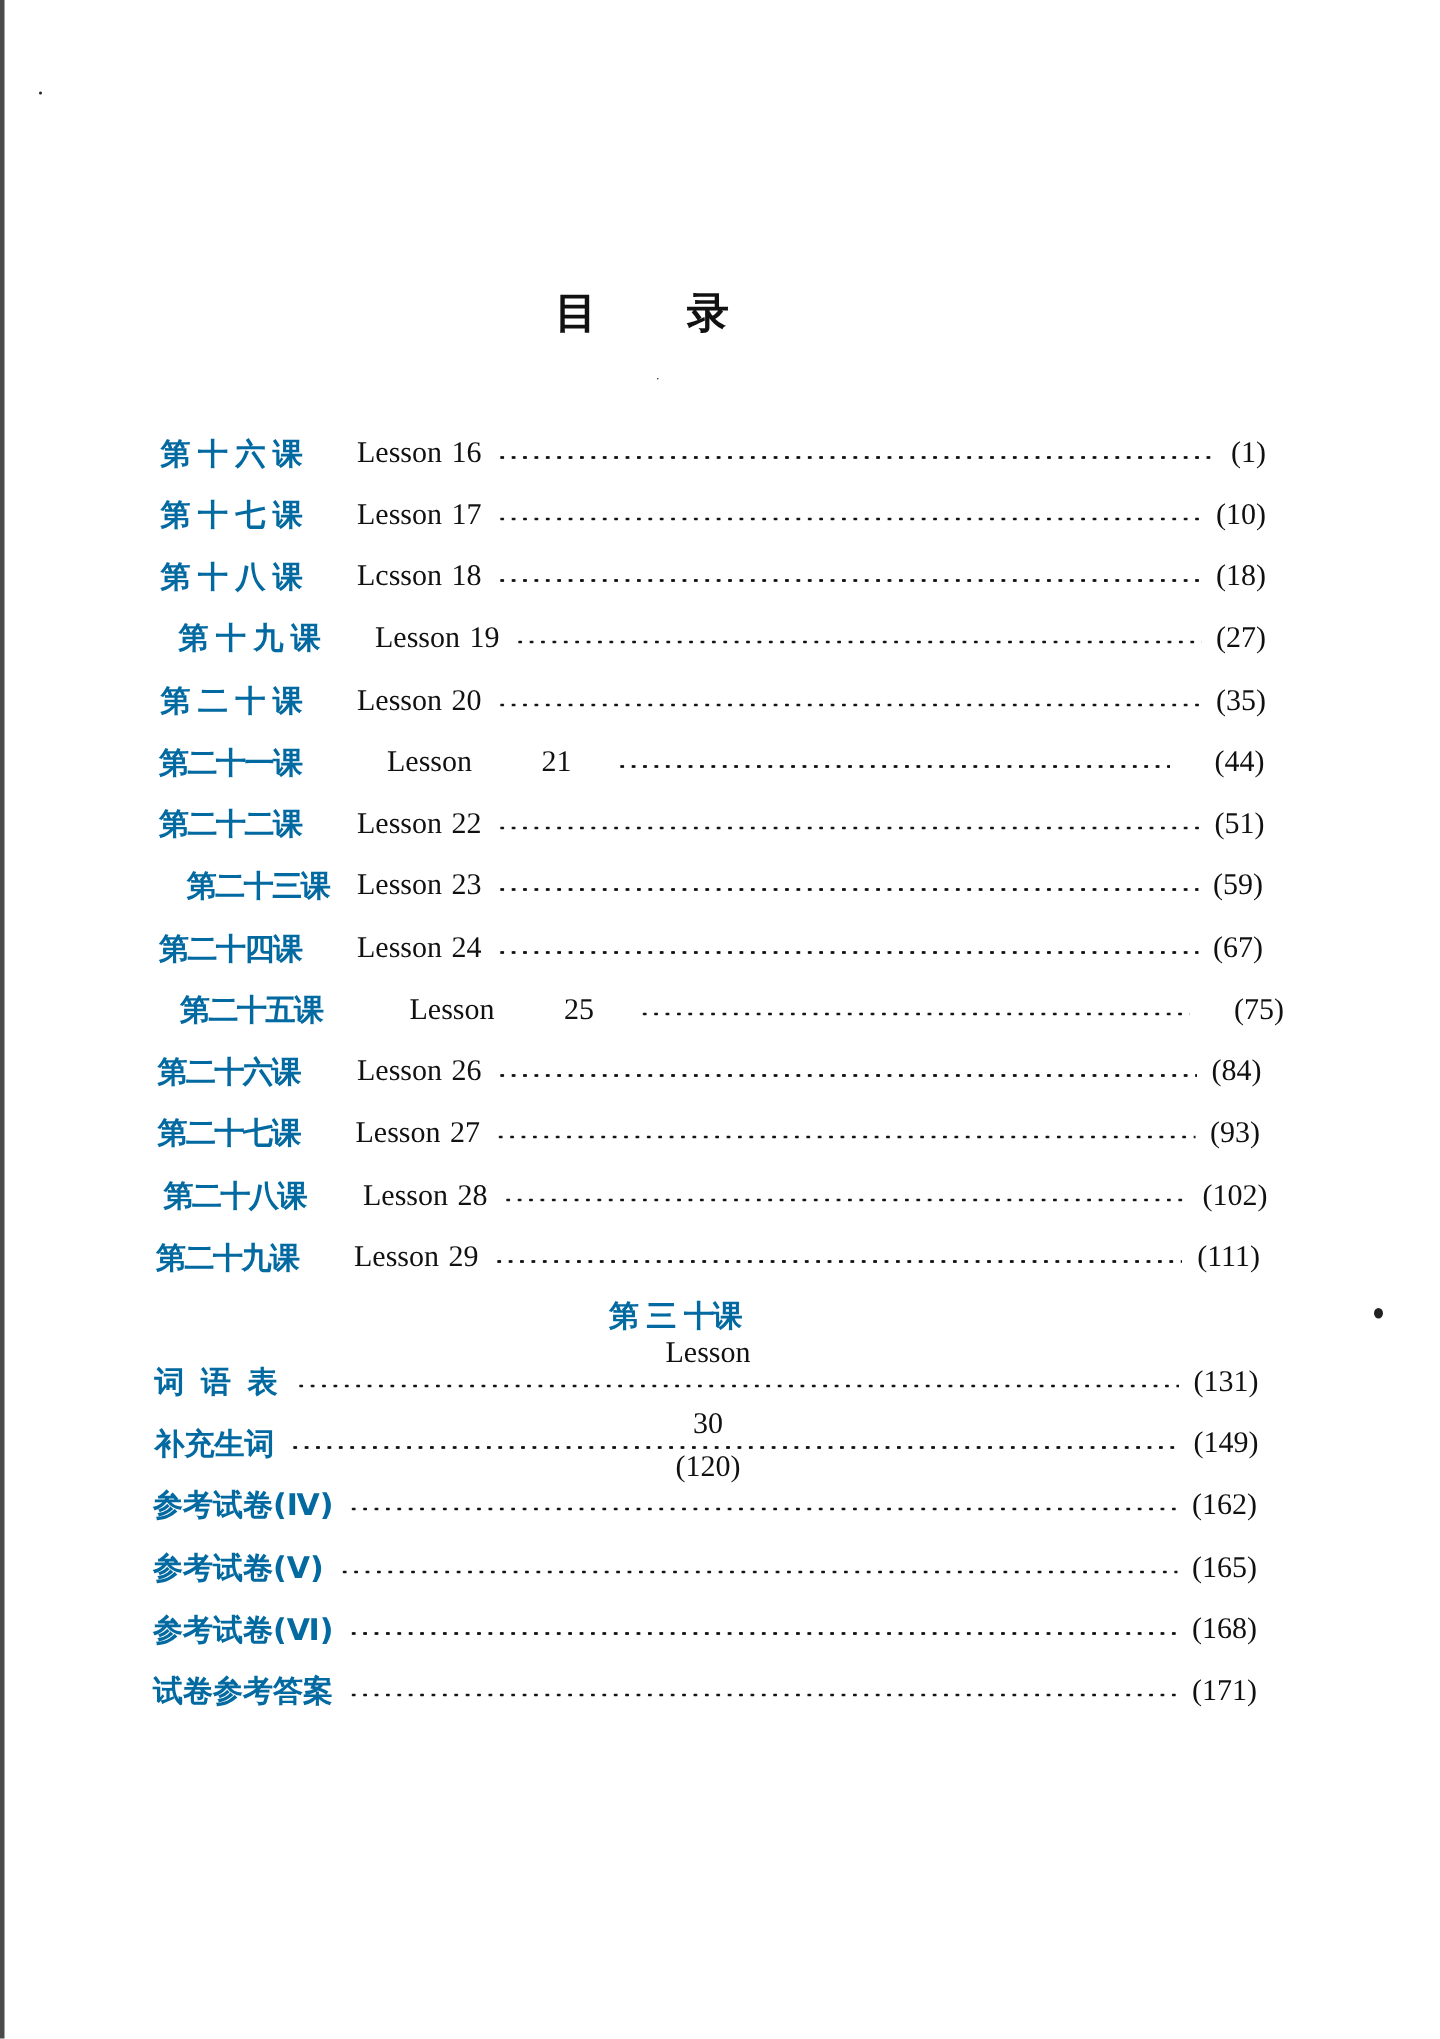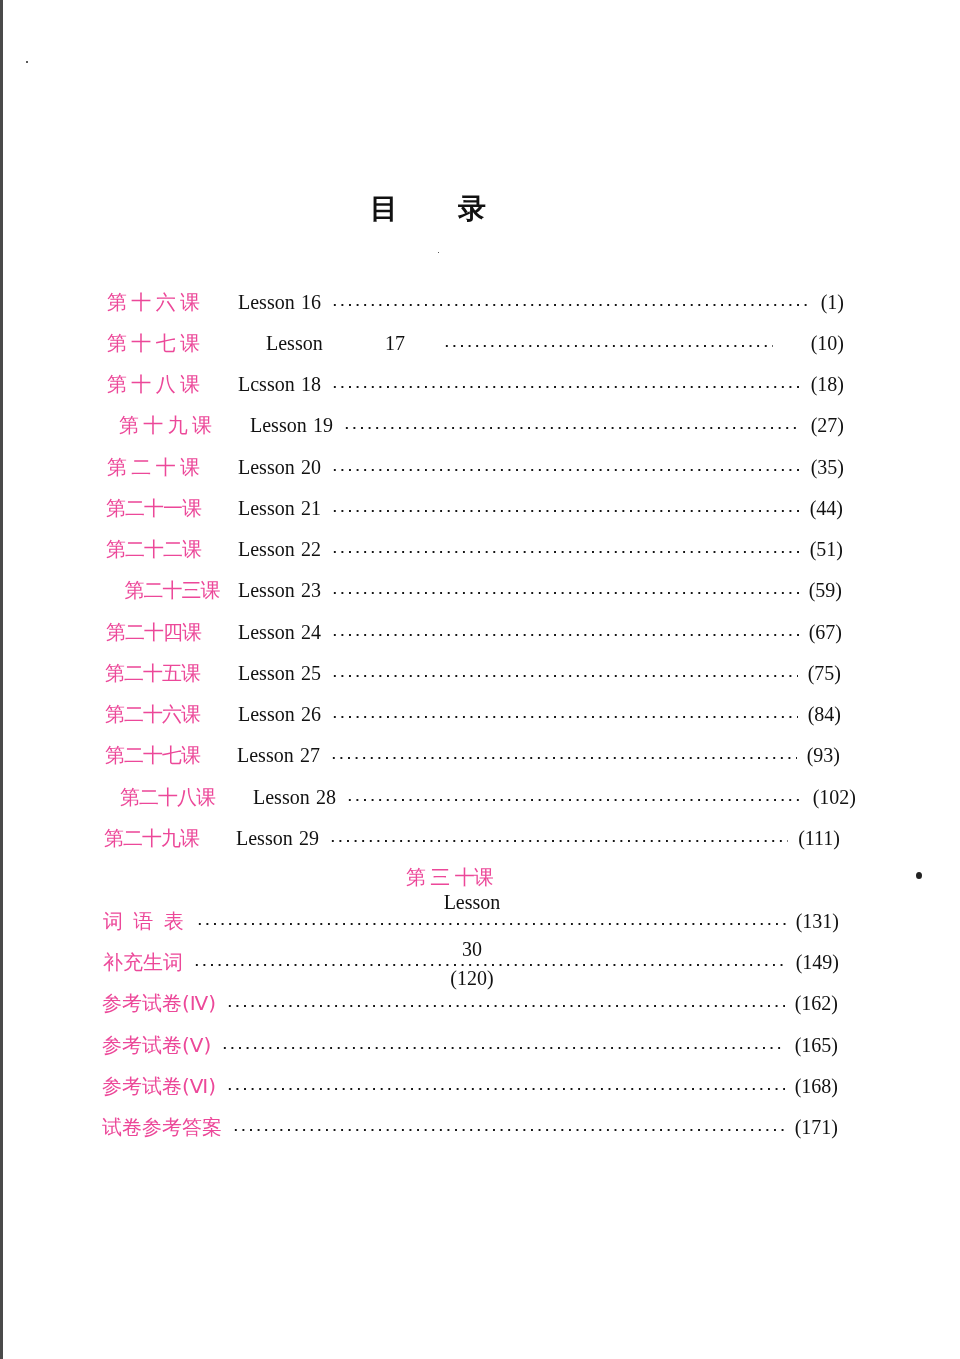--- a/index.html
+++ b/index.html
@@ -16,21 +16,21 @@
       font-family: "DejaVu Sans", "Liberation Sans", sans-serif; font-weight: bold;
       font-size: 28px; letter-spacing: 0;
     }
     .title span { display: inline-block; }
     .title .gap { width: 60px; }
     .toc { position: absolute; left: 0; top: 0; width: 960px; }
     .row {
       position: absolute; height: 30px; display: flex; align-items: center;
       font-size: 20px; white-space: nowrap;
     }
-    .cn { font-family: "DejaVu Sans", "Liberation Sans", sans-serif; font-weight: normal; font-size: 20px; color: #ec4899; }
+    .cn { font-family: "DejaVu Sans", "Liberation Sans", sans-serif; font-weight: bold; font-size: 20px; color: #0369a1; }
     .en { font-family: "Liberation Serif", "DejaVu Serif", serif; font-size: 20px; color: #111; }
     .dots {
       flex: 1; height: 2px; margin: 0 10px; align-self: center; margin-top: 6px;
       background-image: radial-gradient(circle, #111 1.1px, transparent 1.3px);
       background-size: 7.6px 3px; background-repeat: repeat-x; background-position: left center;
     }
     .pg { font-family: "Liberation Serif", "DejaVu Serif", serif; font-size: 20px; text-align: right; }
   </style>
 </head>
 <body>
@@ -46,21 +46,21 @@
 
 <div class="toc">
 
   <div class="row" style="left:107px;top:287px;width:737px;">
     <span class="cn" style="width:131px;letter-spacing:-1px;">第 十 六 课</span>
     <span class="en">Lesson</span>&nbsp;
     <span class="en">16</span>
     <span class="dots"></span>
     <span class="pg">(1)</span>
   </div>
-  <div class="row" style="left:107px;top:328px;width:737px;gap:28px;">
+  <div class="row" style="left:107px;top:328px;width:737px;">
     <span class="cn" style="width:131px;letter-spacing:-1px;">第 十 七 课</span>
     <span class="en">Lesson</span>&nbsp;
     <span class="en">17</span>
     <span class="dots"></span>
     <span class="pg">(10)</span>
   </div>
   <div class="row" style="left:107px;top:369px;width:737px;">
     <span class="cn" style="width:131px;letter-spacing:-1px;">第 十 八 课</span>
     <span class="en">Lcsson</span>&nbsp;
     <span class="en">18</span>
@@ -74,21 +74,21 @@
     <span class="dots"></span>
     <span class="pg">(27)</span>
   </div>
   <div class="row" style="left:107px;top:452px;width:737px;">
     <span class="cn" style="width:131px;letter-spacing:-1px;">第 二 十 课</span>
     <span class="en">Lesson</span>&nbsp;
     <span class="en">20</span>
     <span class="dots"></span>
     <span class="pg">(35)</span>
   </div>
-  <div class="row" style="left:106px;top:493px;width:737px;">
+  <div class="row" style="left:106px;top:493px;width:737px;gap:20px;">
     <span class="cn" style="width:132px;letter-spacing:-1px;">第二十一课</span>
     <span class="en">Lesson</span>&nbsp;
     <span class="en">21</span>
     <span class="dots"></span>
     <span class="pg">(44)</span>
   </div>
   <div class="row" style="left:106px;top:534px;width:737px;">
     <span class="cn" style="width:132px;letter-spacing:-1px;">第二十二课</span>
     <span class="en">Lesson</span>&nbsp;
     <span class="en">22</span>
@@ -102,42 +102,42 @@
     <span class="dots"></span>
     <span class="pg">(59)</span>
   </div>
   <div class="row" style="left:106px;top:617px;width:736px;">
     <span class="cn" style="width:132px;letter-spacing:-1px;">第二十四课</span>
     <span class="en">Lesson</span>&nbsp;
     <span class="en">24</span>
     <span class="dots"></span>
     <span class="pg">(67)</span>
   </div>
-  <div class="row" style="left:105px;top:658px;width:736px;">
+  <div class="row" style="left:120px;top:658px;width:736px;gap:20px;">
     <span class="cn" style="width:133px;letter-spacing:-1px;">第二十五课</span>
     <span class="en">Lesson</span>&nbsp;
     <span class="en">25</span>
     <span class="dots"></span>
     <span class="pg">(75)</span>
   </div>
   <div class="row" style="left:105px;top:699px;width:736px;">
     <span class="cn" style="width:133px;letter-spacing:-1px;">第二十六课</span>
     <span class="en">Lesson</span>&nbsp;
     <span class="en">26</span>
     <span class="dots"></span>
     <span class="pg">(84)</span>
   </div>
   <div class="row" style="left:105px;top:740px;width:735px;">
     <span class="cn" style="width:132px;letter-spacing:-1px;">第二十七课</span>
     <span class="en">Lesson</span>&nbsp;
     <span class="en">27</span>
     <span class="dots"></span>
     <span class="pg">(93)</span>
   </div>
-  <div class="row" style="left:120px;top:782px;width:736px;">
+  <div class="row" style="left:109px;top:782px;width:736px;">
     <span class="cn" style="width:133px;letter-spacing:-1px;">第二十八课</span>
     <span class="en">Lesson</span>&nbsp;
     <span class="en">28</span>
     <span class="dots"></span>
     <span class="pg">(102)</span>
   </div>
   <div class="row" style="left:104px;top:823px;width:736px;">
     <span class="cn" style="width:132px;letter-spacing:-1px;">第二十九课</span>
     <span class="en">Lesson</span>&nbsp;
     <span class="en">29</span>

